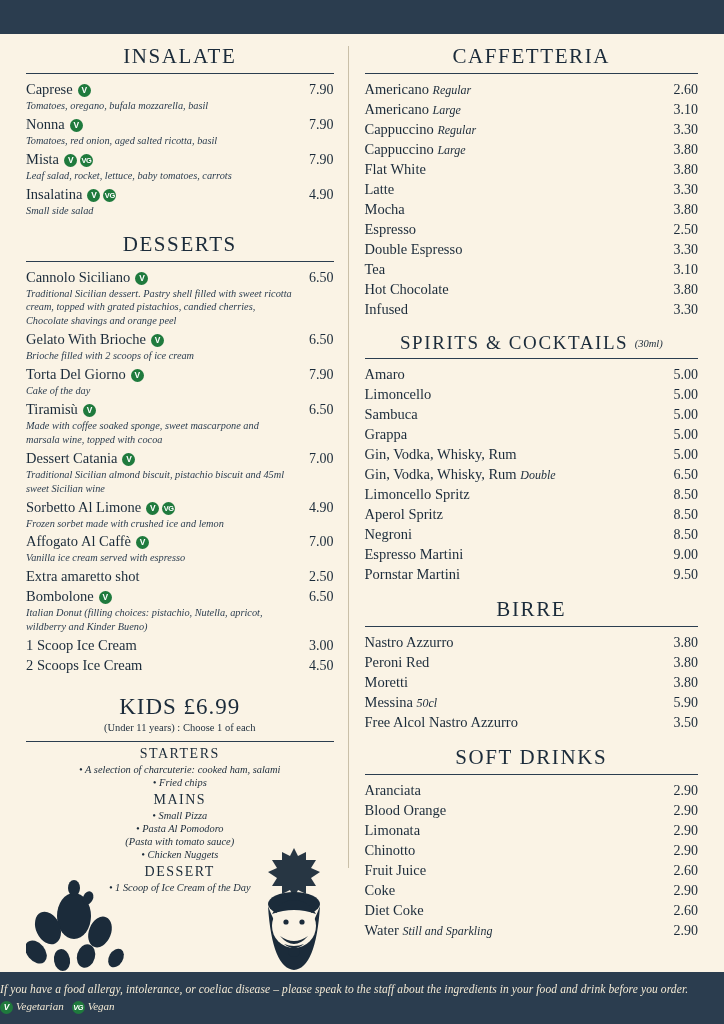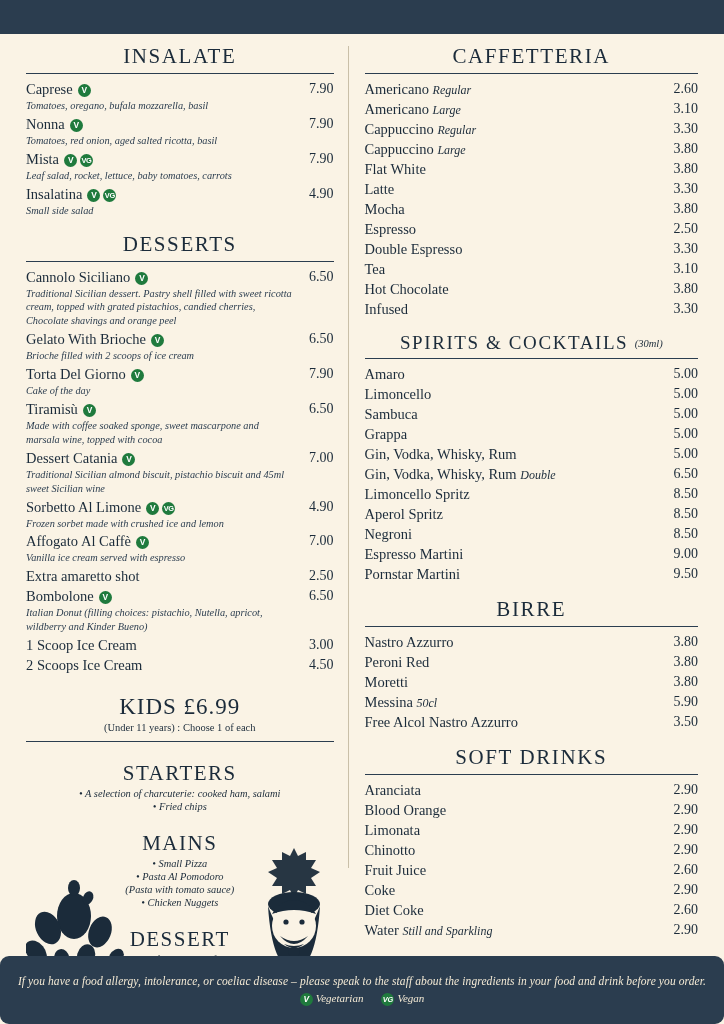--- a/index.html
+++ b/index.html
@@ -6,26 +6,26 @@
   body {
     width: 724px; height: 1024px;
     background: #faf3e5;
     font-family: "Liberation Serif", serif;
     color: #1b2b3a;
     overflow: hidden;
     position: relative;
   }
   .topbar { height: 34px; background: #2b3d4f; width: 100%; }
   .footer {
-    position: absolute; bottom: 0; left: 0; width: 724px; height: 68px;
+    position: absolute; bottom: 0; left: 0; width: 724px; height: 52px;
     background: #2b3d4f; color: #f4ead5;
-    display: flex; flex-direction: column; align-items: center; justify-content: center; border-radius: 9px;
+    display: flex; flex-direction: column; justify-content: center;
   }
   .footer .allergy { font-style: italic; font-size: 11.5px; letter-spacing: .1px; }
-  .footer .legend { display: flex; gap: 18px; align-items: center; margin-top: 5px; font-style: italic; font-size: 11px; }
+  .footer .legend { display: flex; gap: 8px; align-items: center; margin-top: 5px; font-style: italic; font-size: 11px; }
   .footer .legend span.lbl { margin-left: 3px; }
 
   .page {
     position: absolute; top: 34px; left: 0; width: 724px; height: 938px;
     display: flex;
     padding: 10px 26px 4px 26px;
   }
   .col { position: relative; }
   .col-left { width: 322px; padding-right: 14px; }
   .divider { width: 1px; background: #c9bfa8; margin: 2px 0 100px 0; }
@@ -37,41 +37,41 @@
     letter-spacing: 1.6px;
     font-weight: normal;
     padding-bottom: 4px;
     border-bottom: 1.3px solid #2b3d4f;
     margin-bottom: 7px;
   }
   h2.section.small { font-size: 19px; }
   h2.section .mlq { font-size: 10.5px; letter-spacing: 0; font-style: italic; vertical-align: 2px; }
   .sec-gap { height: 14px; }
 
-  .item { display: flex; align-items: flex-start; margin-top: 3px; }
+  .item { display: flex; align-items: flex-end; margin-top: 3px; }
   .item .nm { font-size: 14.5px; white-space: nowrap; }
   .item .nm .qual { font-style: italic; font-size: 12px; }
   .item .dots { flex: 1; }
   .item .pr { font-size: 14px; font-variant-numeric: tabular-nums; }
   .desc { font-style: italic; font-size: 10.3px; line-height: 1.35; color: #2b3d4f; max-width: 268px; margin-top: 1px; font-family: Liberation Serif, serif; }
 
   .badges { display: inline-flex; gap: 3px; margin-left: 5px; vertical-align: 1px; }
   .bdg {
     display: inline-block; width: 13px; height: 13px; border-radius: 50%;
     background: #1f7a3d; color: #fff; font-size: 8.4px; line-height: 13px;
     text-align: center; font-family: "Liberation Sans", sans-serif; font-weight: bold;
     letter-spacing: -0.3px;
   }
   .bdg.vg { font-size: 7.4px; }
 
   .kids-title { text-align: center; font-size: 23px; letter-spacing: 1px; margin-top: 20px; }
   .kids-sub { text-align: center; font-size: 10.5px; margin-top: 2px; }
   .kids-rule { border-top: 1.2px solid #2b3d4f; margin-top: 8px; }
   .kids-block { text-align: center; }
-  .kids-h { font-size: 21px; letter-spacing: 1.5px; margin-top: 19px; }
+  .kids-h { font-size: 14px; letter-spacing: 1.5px; margin-top: 4px; }
   .kids-l { font-style: italic; font-size: 10.4px; margin-top: 2px; }
 
   .art { position: absolute; bottom: -6px; left: 0; width: 322px; height: 150px; pointer-events: none; }
 
   .right-list .item .nm { font-size: 14.5px; }
   .right-list { margin-top: 4px; }
   .pr-col { min-width: 44px; text-align: right; }
 </style>
 </head>
 <body>

